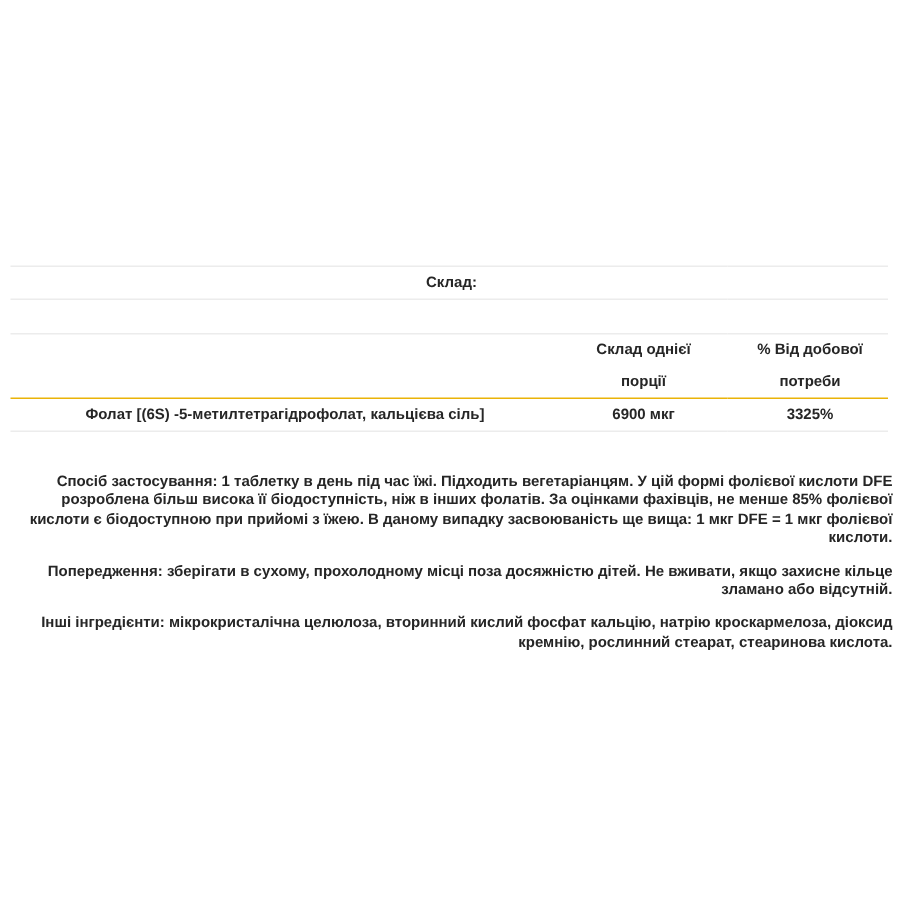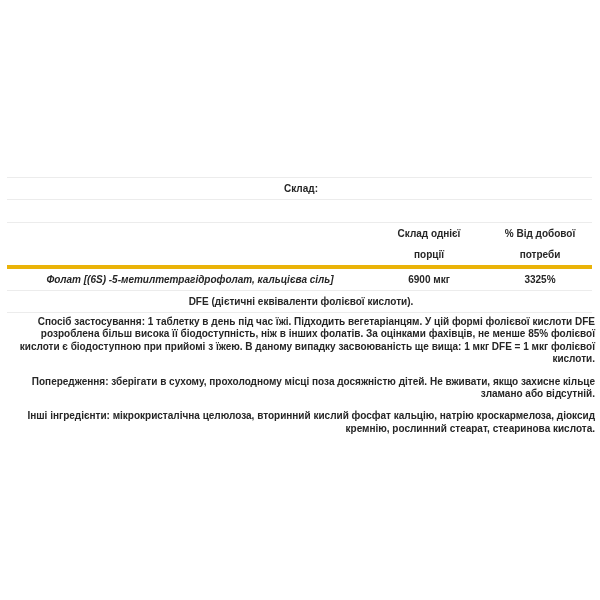--- a/index.html
+++ b/index.html
@@ -27,24 +27,24 @@
     }
     .supp-table td {
       border-bottom: 1px solid #ececec;
       padding: 0 0 0 3px;
       height: 21px;
       vertical-align: middle;
       font-size: 10px;
       white-space: nowrap;
       text-align: center;
     }
-    .supp-table td.c1 { width: 360px; font-style: italic; }
+    .supp-table td.c1 { width: 360px; }
     .supp-table td.c2 { width: 112px; }
     .supp-table tr.head td { border-bottom: none; margin-top: 39px; }
-    .supp-table tr.head2 td { border-bottom: 4px solid #eab308; }
+    .supp-table tr.head2 td { border-bottom: 1px solid #eab308; }
     .supp-table tr.spacer td { height: 22px; }
     .notes {
       position: absolute;
       left: 7px;
       top: 316px;
       width: 588px;
       text-align: right;
     }
     .notes p {
       margin: 0 0 10px 0;
@@ -72,23 +72,20 @@
   <tr class="head2">
     <td class="c1"></td>
     <td class="c2">порції</td>
     <td>потреби</td>
   </tr>
   <tr>
     <td class="c1">Фолат [(6S) -5-метилтетрагідрофолат, кальцієва сіль]</td>
     <td class="c2">6900 мкг</td>
     <td>3325%</td>
   </tr>
-  <tr>
-    <td colspan="3">DFE (дієтичні еквіваленти фолієвої кислоти).</td>
-  </tr>
 </tbody>
   </table>
 
 <div class="notes">
   <p>Спосіб застосування: 1 таблетку в день під час їжі. Підходить вегетаріанцям. У цій формі фолієвої кислоти DFE розроблена більш висока її біодоступність, ніж в інших фолатів. За оцінками фахівців, не менше 85% фолієвої кислоти є біодоступною при прийомі з їжею. В даному випадку засвоюваність ще вища: 1 мкг DFE = 1 мкг фолієвої кислоти.</p>
   <p>Попередження: зберігати в сухому, прохолодному місці поза досяжністю дітей. Не вживати, якщо захисне кільце зламано або відсутній.</p>
   <p>Інші інгредієнти: мікрокристалічна целюлоза, вторинний кислий фосфат кальцію, натрію кроскармелоза, діоксид кремнію, рослинний стеарат, стеаринова кислота.</p>
 </div>
 
 </body></html>

